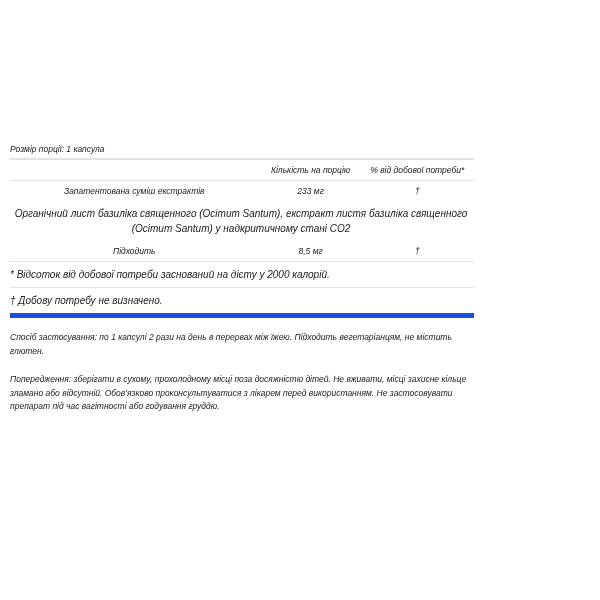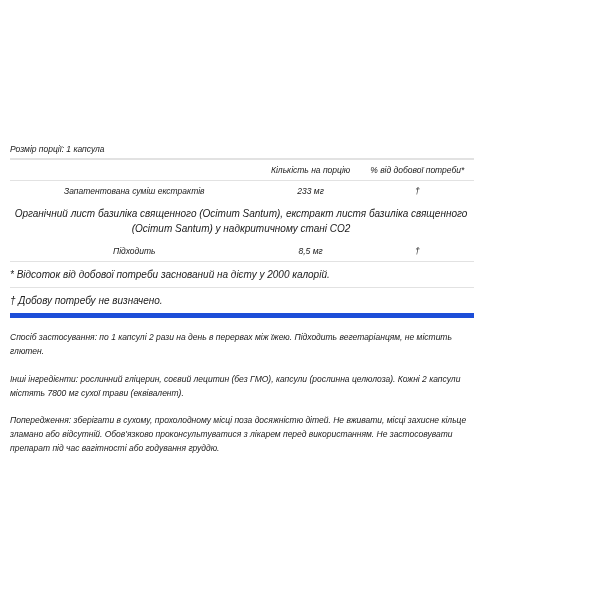--- a/index.html
+++ b/index.html
@@ -114,17 +114,16 @@
           <td>8,5 мг</td>
           <td>†</td>
         </tr>
       </tbody>
     </table>
 
     <div class="footnote">* Відсоток від добової потреби заснований на дієту у 2000 калорій.</div>
     <div class="footnote last">† Добову потребу не визначено.</div>
 
     <p class="body-text first">Спосіб застосування: по 1 капсулі 2 рази на день в перервах між їжею. Підходить вегетаріанцям, не містить глютен.</p>
-    <p class="body-text">Інші інгредієнти: рослинний гліцерин, соєвий лецитин (без ГМО), капсули (рослинна целюлоза). Кожні 2 капсули містять 7800 мг сухої трави (еквівалент).</p>
     <p class="body-text">Попередження: зберігати в сухому, прохолодному місці поза досяжністю дітей. Не вживати, місці захисне кільце зламано або відсутній. Обов'язково проконсультуватися з лікарем перед використанням. Не застосовувати препарат під час вагітності або годування груддю.</p>
 
   </div>
 </div>
 
 </body></html>

